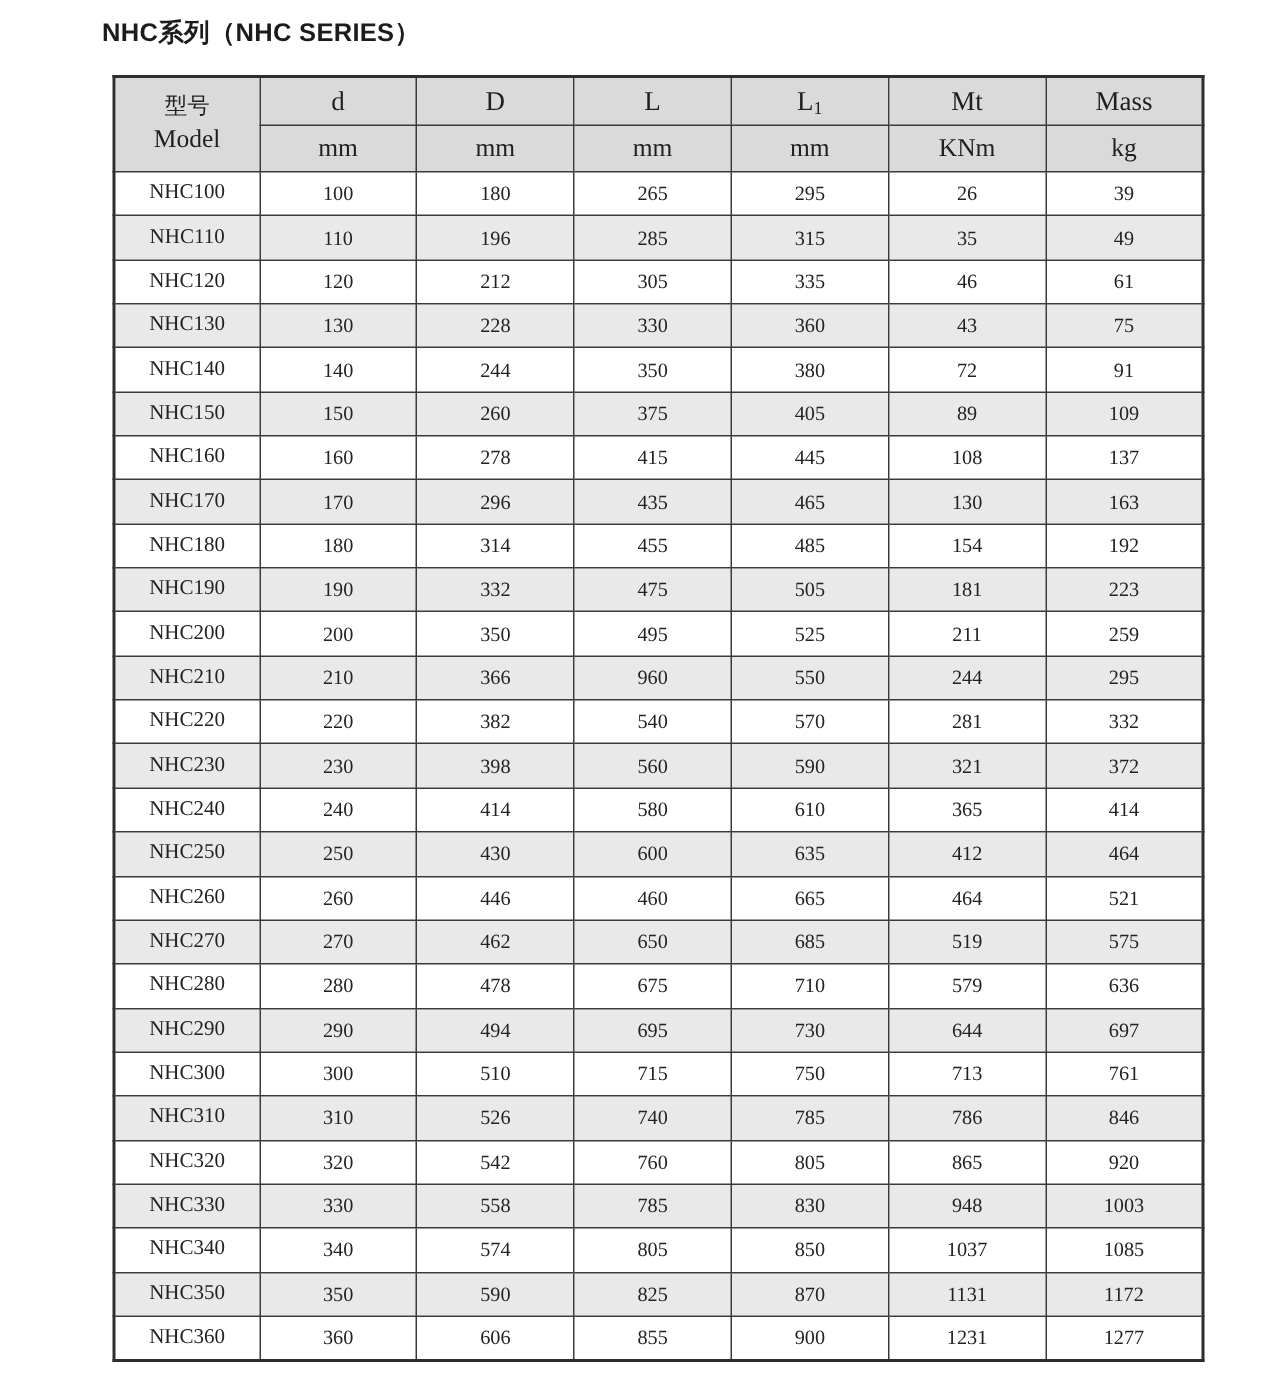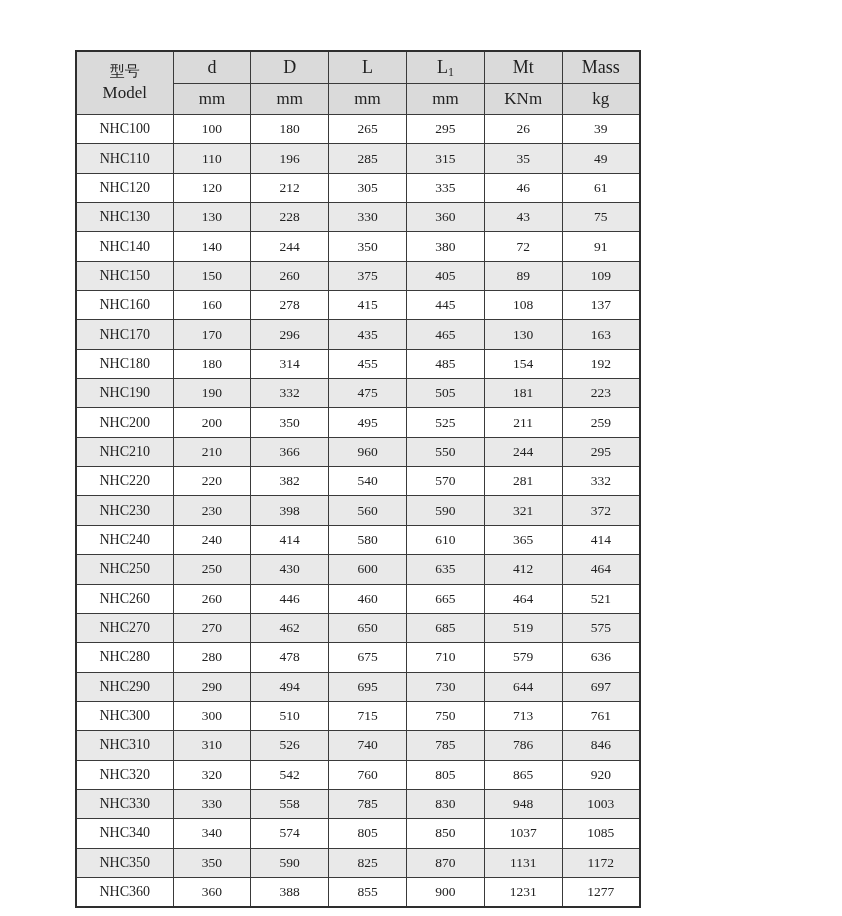--- a/index.html
+++ b/index.html
@@ -23,21 +23,21 @@
     font-family: "Liberation Sans", "DejaVu Sans", sans-serif;
     font-size: 17px;
     font-weight: bold;
     color: #1c1c1c;
     letter-spacing: 0.2px;
   }
   table.spec-table {
     position: absolute;
     left: 75px;
     top: 50px;
-    width: 566px;
+    width: 728px;
     border-collapse: collapse;
     table-layout: fixed;
     border: 2px solid #2e2e2e;
   }
   table.spec-table th,
   table.spec-table td {
     border: 1px solid #3a3a3a;
     text-align: center;
     vertical-align: middle;
     padding: 0;
@@ -67,20 +67,21 @@
   }
   tbody td.model-cell { font-size: 14px; margin-top: 20px; }
   tbody tr:nth-child(even) td { background: #e9e9e9; }
   col.model-col { width: 97px; }
 </style>
 </head>
 <body>
 
 <div class="page">
 
+  <div class="page-title">NHC系列（NHC SERIES）</div>
 
   <table class="spec-table">
     <colgroup>
       <col class="model-col">
       <col>
         <col>
         <col>
         <col>
         <col>
         <col>
@@ -364,21 +365,21 @@
       <td>590</td>
       <td>825</td>
       <td>870</td>
       <td>1131</td>
       <td>1172</td>
     </tr>
 
     <tr>
       <td class="model-cell">NHC360</td>
       <td>360</td>
-      <td>388</td>
+      <td>606</td>
       <td>855</td>
       <td>900</td>
       <td>1231</td>
       <td>1277</td>
     </tr>
   </tbody>
   </table>
 
 </div>
 

